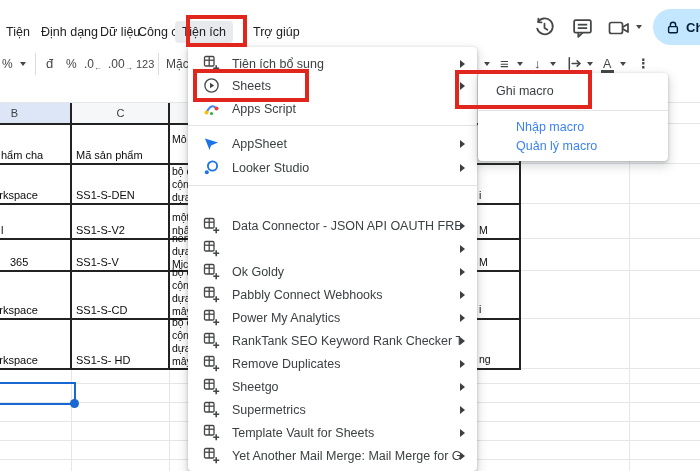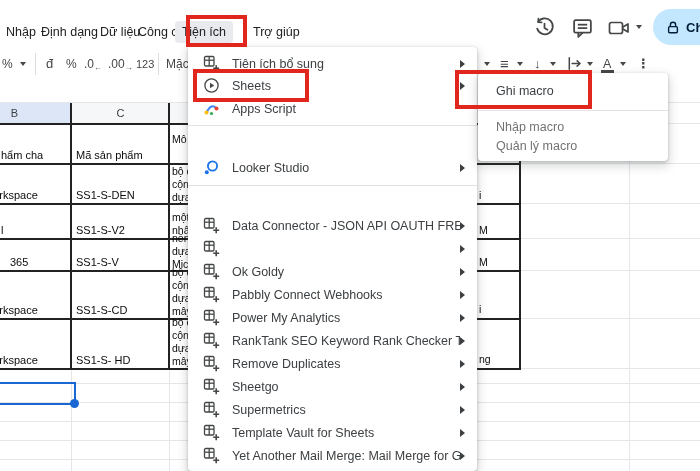--- a/index.html
+++ b/index.html
@@ -30,32 +30,32 @@
   #ext-menu{left:188px;top:47px;width:289px;height:424px;border-radius:0 4px 4px 4px;}
   .mi{position:absolute;left:0;width:100%;height:23px;display:flex;align-items:center;box-sizing:border-box;padding:0 12px 0 15px;font-size:12.5px;color:#3c4043;}
   .mic{width:17px;height:17px;display:inline-flex;align-items:center;justify-content:center;margin-right:12px;flex:none;}
   .mil{white-space:nowrap;overflow:hidden;}
   .mia{margin-left:auto;width:0;height:0;border-left:5px solid #3c4043;border-top:4px solid transparent;border-bottom:4px solid transparent;flex:none;}
   .mdiv{position:absolute;left:0;right:0;height:1px;background:#e3e3e3;}
   svg.ic{stroke:#444746;fill:none;stroke-width:1.3;}
   
   #macro-sub{left:478px;top:73px;width:190px;height:88px;border-radius:4px;text-decoration:underline;}
   .smi{position:absolute;left:0;width:100%;height:24px;line-height:24px;box-sizing:border-box;padding-left:18px;font-size:12.5px;color:#3c4043;white-space:nowrap;}
-  .smi.dis{color:#737373;}
+  .smi.dis{color:#3b82f6;margin-left:20px;}
   
   .redbox{position:absolute;border:4px solid #e1261d;box-sizing:border-box;background:transparent;}
   
   .pill{position:absolute;left:653px;top:9px;width:70px;height:36px;border-radius:20px;background:#c2e7ff;display:flex;align-items:center;gap:6px;padding-left:13px;box-sizing:border-box;color:#001d35;font-size:13px;font-weight:bold;}
 </style>
 </head>
 <body>
 
 <div id="app">
 
-  <div class="mb-item" style="left:6px">Nhập</div>
+  <div class="mb-item" style="left:6px">Tiện</div>
   <div class="mb-item" style="left:41px">Định dạng</div>
   <div class="mb-item" style="left:100px">Dữ liệu</div>
   <div class="mb-item" style="left:138px">Công cụ</div>
   <div class="mb-item mb-active" style="left:175px">Tiện ích</div>
   <div class="mb-item" style="left:253px">Trợ giúp</div>
 
   <svg class="abs" style="left:533px;top:16px" width="23" height="23" viewBox="0 0 22 22">
     <g fill="none" stroke="#444746" stroke-width="1.7" stroke-linecap="round" stroke-linejoin="round">
       <path d="M5 5.6 A 7.6 7.6 0 1 1 4 12"></path>
       <path d="M5.2 2.6 L5 5.8 L8.2 6.1"></path>
@@ -233,20 +233,29 @@
           <svg width="17" height="17" viewBox="0 0 17 17">
             <path d="M3.5 12.5 Q8.5 2.5 13.5 8.5" stroke="#4285f4" stroke-width="2" fill="none" stroke-linecap="round"></path>
             <circle cx="3.5" cy="12.5" r="2" fill="#fbbc04"></circle>
             <circle cx="13.5" cy="8.5" r="2" fill="#ea4335"></circle>
             <circle cx="8.5" cy="13.5" r="1.6" fill="#34a853"></circle>
           </svg>
         </span>
       <span class="mil">Apps Script</span>
     </div>
     <div class="mdiv" style="top:78px"></div>
+    <div class="mi" style="top:85px">
+      <span class="mic">
+          <svg width="17" height="17" viewBox="0 0 17 17">
+            <path d="M2 3.5 L15 7.5 L8 10.5 L6.5 15 Z" fill="#1a73e8"></path>
+          </svg>
+        </span>
+      <span class="mil">AppSheet</span>
+      <span class="mia"></span>
+    </div>
     <div class="mi" style="top:109px">
       <span class="mic">
           <svg width="17" height="17" viewBox="0 0 17 17">
             <circle cx="9.5" cy="7" r="4.6" stroke="#1a73e8" stroke-width="1.8" fill="none"></circle>
             <circle cx="3.8" cy="13.2" r="2" fill="#1a73e8"></circle>
           </svg>
         </span>
       <span class="mil">Looker Studio</span>
       <span class="mia"></span>
     </div>

